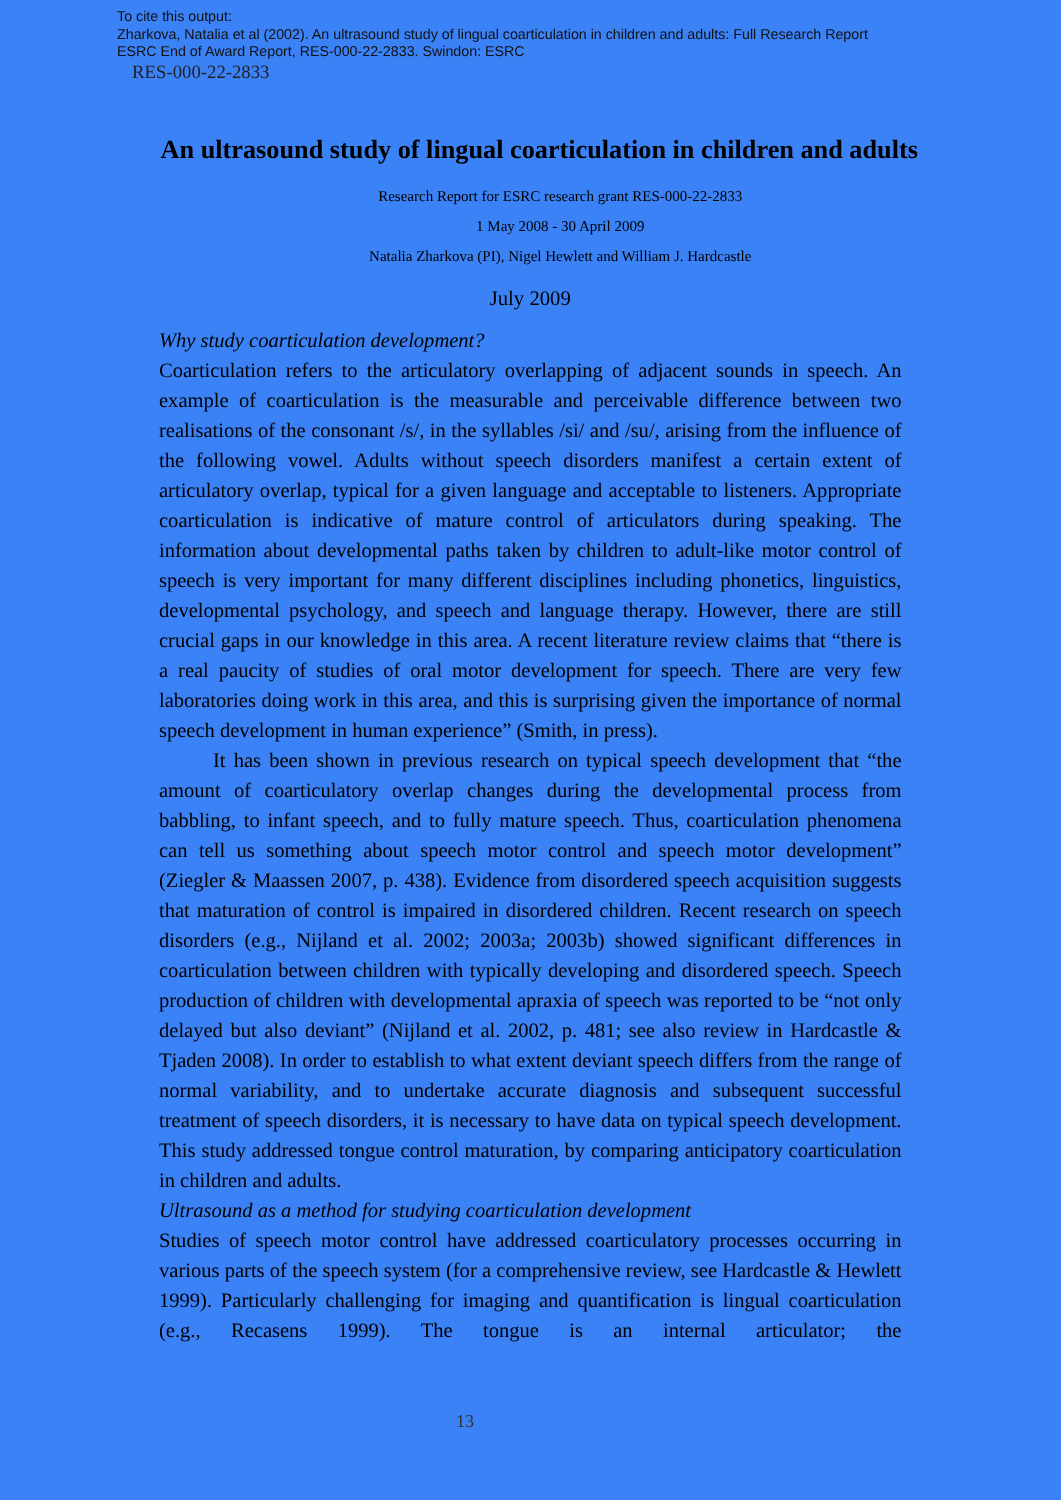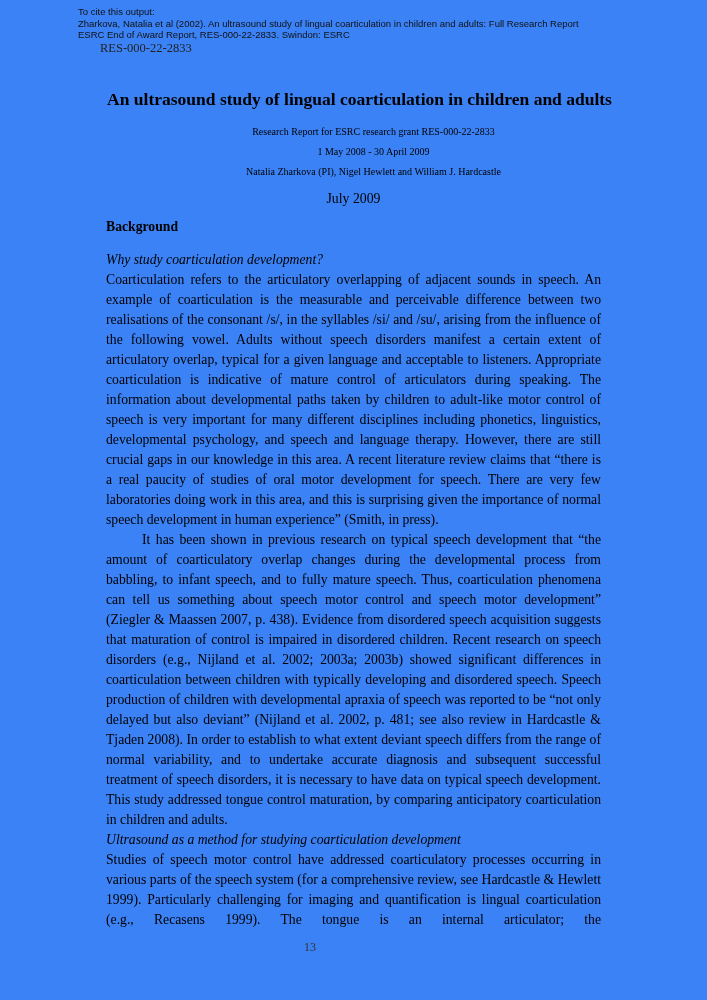--- a/index.html
+++ b/index.html
@@ -21,21 +21,21 @@
     left: 78px;
     top: 6px;
     font-family: "Liberation Sans", sans-serif;
     font-size: 9.5px;
     line-height: 11.5px;
     color: #111111;
     white-space: nowrap;
   }
   .grant-ref {
     position: absolute;
-    left: 100px;
+    left: 88px;
     top: 41px;
     font-family: "Liberation Serif", serif;
     font-size: 12.5px;
     color: #222222;
   }
   .title-block {
     position: absolute;
     left: 0;
     top: 88px;
     width: 707px;
@@ -123,21 +123,20 @@
 
   <div class="title-block">
     <h1>An ultrasound study of lingual coarticulation in children and adults</h1>
     <div class="sub">Research Report for ESRC research grant RES-000-22-2833</div>
     <div class="sub">1 May 2008 - 30 April 2009</div>
     <div class="sub">Natalia Zharkova (PI), Nigel Hewlett and William J. Hardcastle</div>
     <div class="date">July 2009</div>
   </div>
 
   <div class="content">
-    <h2>Background</h2>
 
     <h3>Why study coarticulation development?</h3>
     <p class="para nogap">Coarticulation refers to the articulatory overlapping of adjacent sounds in speech. An example of coarticulation is the measurable and perceivable difference between two realisations of the consonant /s/, in the syllables /si/ and /su/, arising from the influence of the following vowel. Adults without speech disorders manifest a certain extent of articulatory overlap, typical for a given language and acceptable to listeners. Appropriate coarticulation is indicative of mature control of articulators during speaking. The information about developmental paths taken by children to adult-like motor control of speech is very important for many different disciplines including phonetics, linguistics, developmental psychology, and speech and language therapy. However, there are still crucial gaps in our knowledge in this area. A recent literature review claims that “there is a real paucity of studies of oral motor development for speech. There are very few laboratories doing work in this area, and this is surprising given the importance of normal speech development in human experience” (Smith, in press).</p>
     <p class="para nogap indent">It has been shown in previous research on typical speech development that “the amount of coarticulatory overlap changes during the developmental process from babbling, to infant speech, and to fully mature speech. Thus, coarticulation phenomena can tell us something about speech motor control and speech motor development” (Ziegler &amp; Maassen 2007, p. 438). Evidence from disordered speech acquisition suggests that maturation of control is impaired in disordered children. Recent research on speech disorders (e.g., Nijland et al. 2002; 2003a; 2003b) showed significant differences in coarticulation between children with typically developing and disordered speech. Speech production of children with developmental apraxia of speech was reported to be “not only delayed but also deviant” (Nijland et al. 2002, p. 481; see also review in Hardcastle &amp; Tjaden 2008). In order to establish to what extent deviant speech differs from the range of normal variability, and to undertake accurate diagnosis and subsequent successful treatment of speech disorders, it is necessary to have data on typical speech development. This study addressed tongue control maturation, by comparing anticipatory coarticulation in children and adults.</p>
 
     <h3 class="gap-top">Ultrasound as a method for studying coarticulation development</h3>
     <p class="para nogap justify-last">Studies of speech motor control have addressed coarticulatory processes occurring in various parts of the speech system (for a comprehensive review, see Hardcastle &amp; Hewlett 1999). Particularly challenging for imaging and quantification is lingual coarticulation (e.g., Recasens 1999). The tongue is an internal articulator; the</p>
   </div>
 
   <div class="page-num">13</div>

